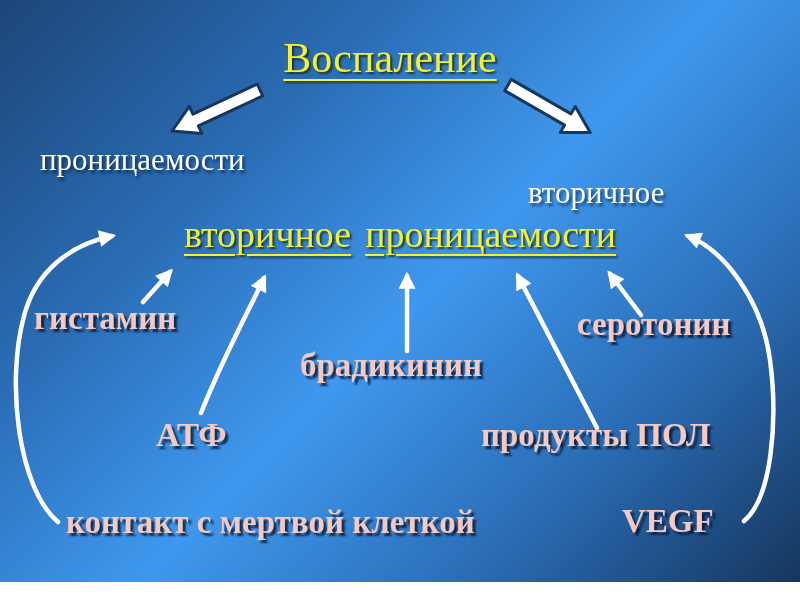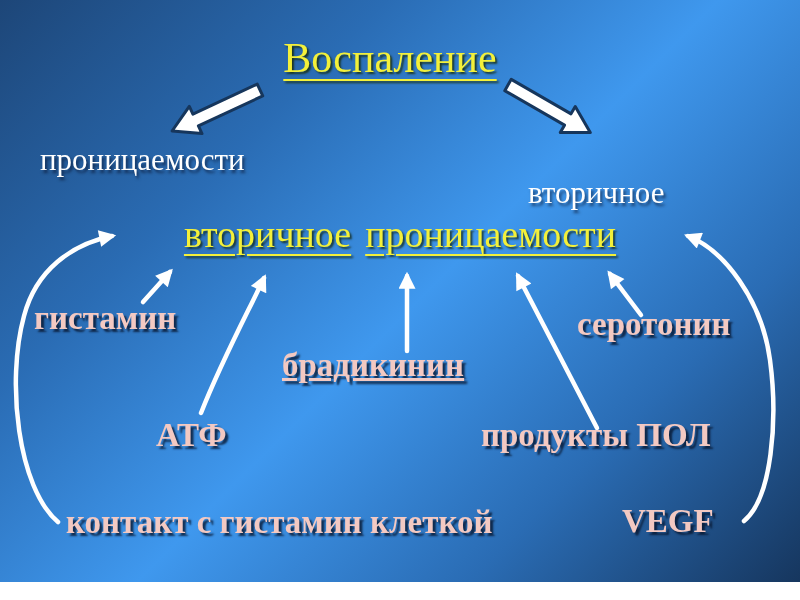--- a/index.html
+++ b/index.html
@@ -30,21 +30,21 @@
   }
   .central span{
     text-decoration:underline;text-decoration-thickness:2px;text-underline-offset:7px;
   }
   .central .w1{margin-right:14px;}
   .factor{
     font-size:33px;font-weight:bold;color:#f3c9c2;
     text-shadow:3px 3px 2px rgba(8,22,48,0.8);
   }
   .f-histamine{left:34px;top:300px;font-family:Liberation Serif, serif;}
-  .f-bradykinin{left:282px;top:347px;text-decoration:underline;}
+  .f-bradykinin{left:300px;top:347px;}
   .f-serotonin{left:577px;top:306px;}
   .f-atp{left:135px;top:417px;margin-left:21px;}
   .f-lpo{left:481px;top:417px;}
   .f-contact{left:66px;top:504px;}
   .f-vegf{left:622px;top:503px;}
   svg.arrows{position:absolute;left:0;top:0;pointer-events:none;}
 </style>
 </head>
 <body>
 
@@ -80,16 +80,16 @@
 
   <div class="abs central">
     <span class="w1">вторичное</span><span class="w2">проницаемости</span>
   </div>
 
   <div class="abs factor f-histamine">гистамин</div>
   <div class="abs factor f-bradykinin">брадикинин</div>
   <div class="abs factor f-serotonin">серотонин</div>
   <div class="abs factor f-atp">АТФ</div>
   <div class="abs factor f-lpo">продукты ПОЛ</div>
-  <div class="abs factor f-contact">контакт с гистамин клеткой</div>
+  <div class="abs factor f-contact">контакт с мертвой клеткой</div>
   <div class="abs factor f-vegf">VEGF</div>
 
 </div>
 
 </body></html>

